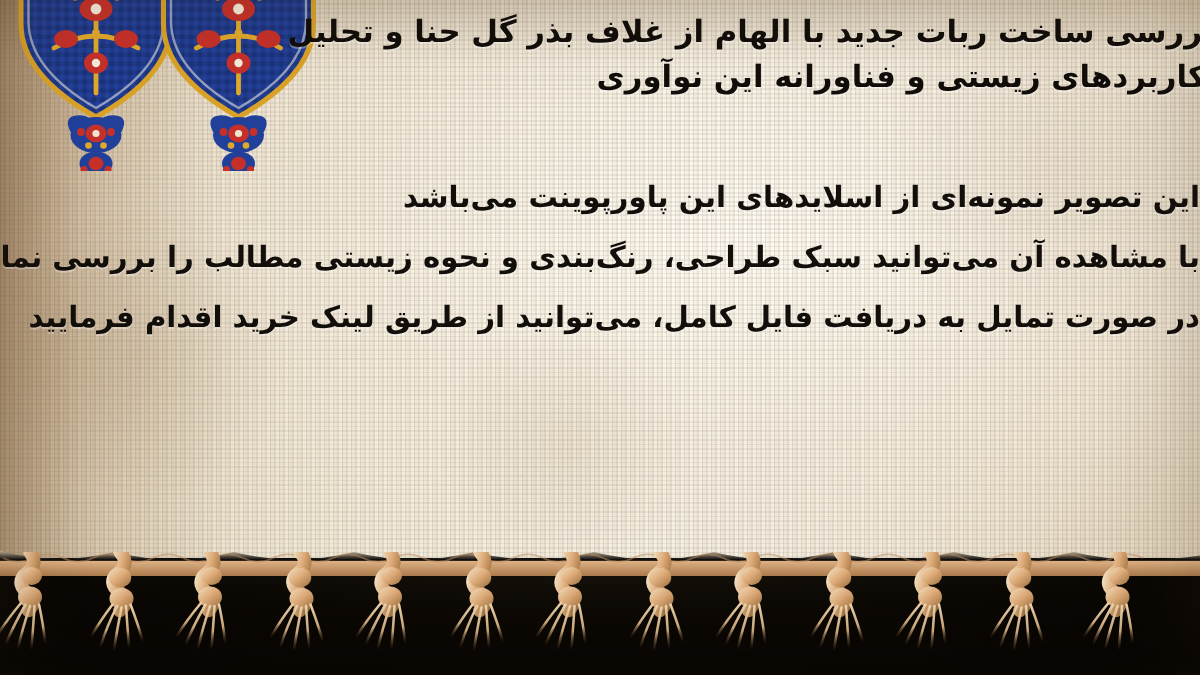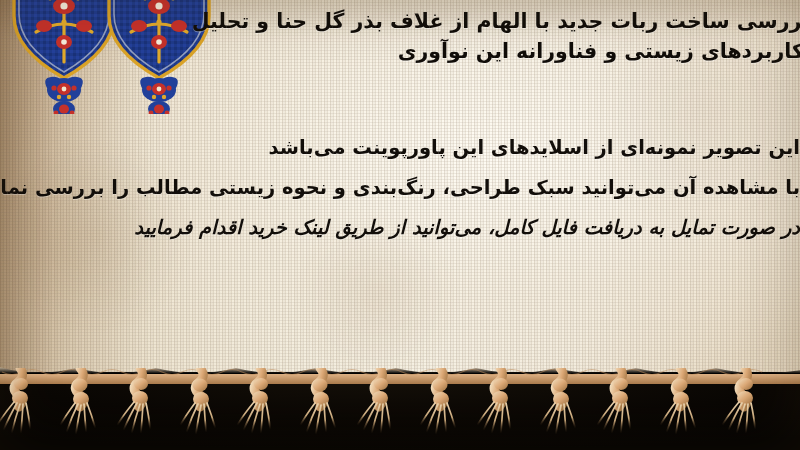--- a/index.html
+++ b/index.html
@@ -69,29 +69,29 @@
   }
   .title-wrap{position:absolute;top:6px;right:-4px;width:804px;}
   .title-line{
     color:#110d09;font-weight:bold;font-size:20.5px;line-height:30px;
     padding-left:18px;white-space:nowrap;letter-spacing:0;
     text-shadow:0 1px 0 rgba(255,255,255,.35);
   }
   .title-line.l1{padding-right:0;margin-right:-6px;}
   .title-line.l2{padding-left:22px;}
 
-  .body-wrap{position:absolute;top:112px;right:0;width:684px;margin-top:16px;}
+  .body-wrap{position:absolute;top:112px;right:0;width:684px;}
   .body-line{
     color:#120e0a;font-weight:bold;font-size:19.5px;line-height:40px;
     padding-left:16px;white-space:nowrap;
     text-shadow:0 1px 0 rgba(255,255,255,.32);
   }
   .bl1{padding-left:18px;}
   .bl2{padding-left:14px;}
-  .bl3{padding-left:16px;font-style:italic;}
+  .bl3{padding-left:16px;}
 
   
   .black-field{
     position:absolute;left:0;top:372px;width:800px;height:78px;
     background:
       radial-gradient(ellipse 700px 70px at 50% 10%, #151009 0%, #0a0704 55%, #040302 100%);
   }
   .cord{
     position:absolute;left:-4px;top:364px;width:812px;height:20px;
   }

